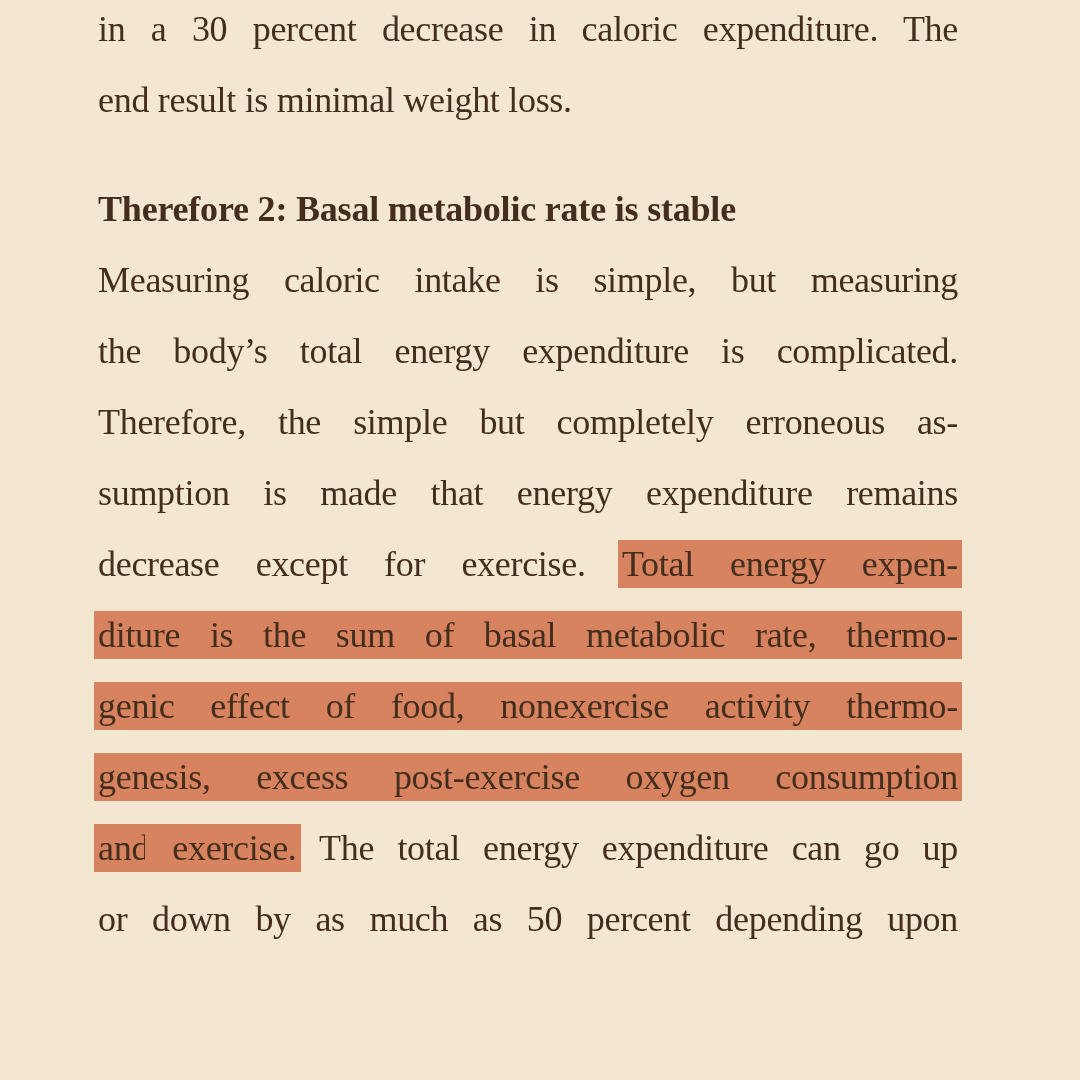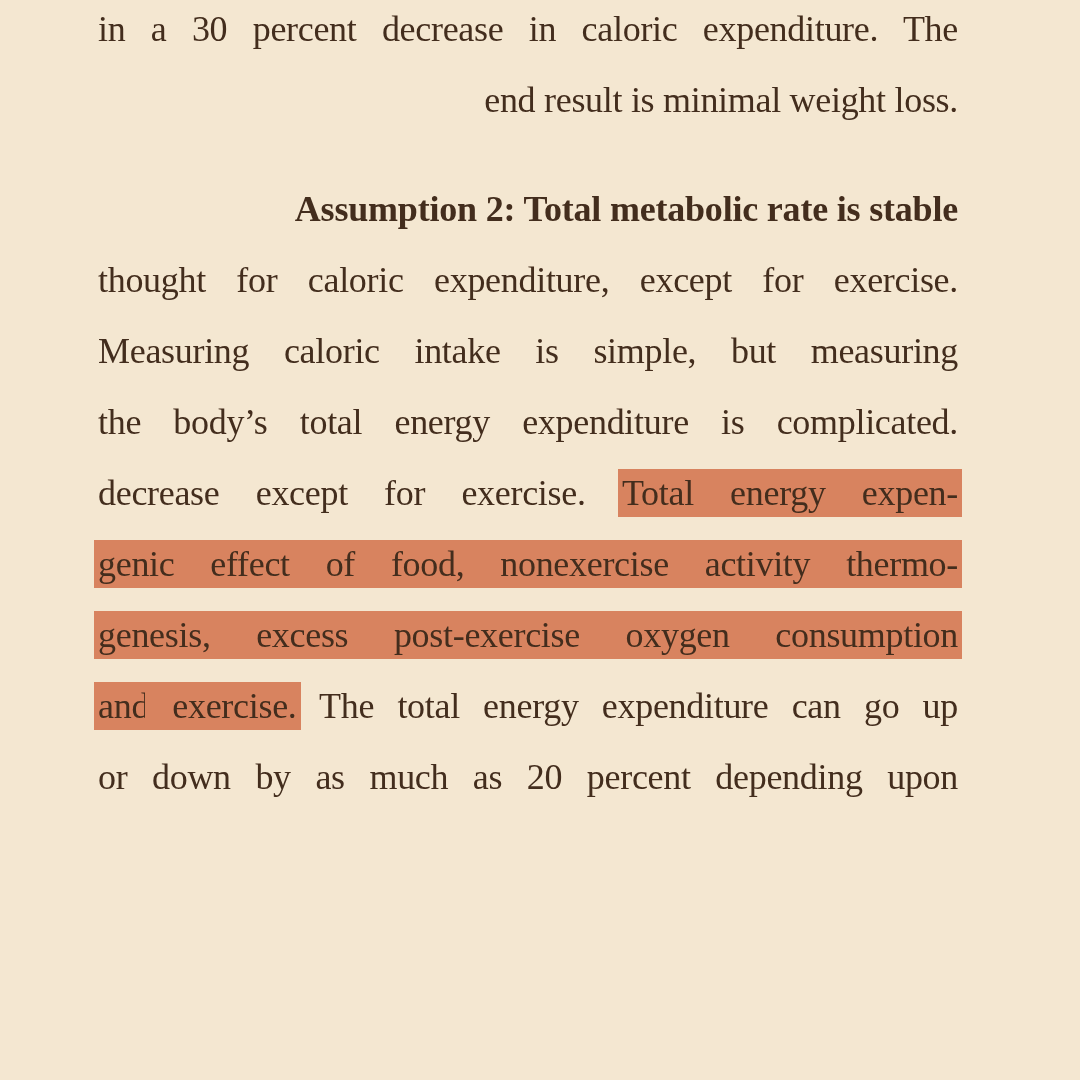--- a/index.html
+++ b/index.html
@@ -26,21 +26,21 @@
   }
   .flow {
     margin-top: -6px;
   }
   .line {
     height: 71px;
     line-height: 71px;
     font-size: 36px;
     letter-spacing: -0.3px;
     white-space: nowrap;
-    text-align: right;
+    text-align: left;
   }
   .line.just {
     white-space: normal;
     text-align: justify;
     text-align-last: justify;
   }
   .line.heading {
     font-weight: bold;
     margin-top: 38px;
     letter-spacing: -0.2px;
@@ -52,23 +52,25 @@
   }
   .it { }
 </style>
 </head>
 <body>
 
 <div class="page">
   <div class="flow">
       <div class="line just"><span>in a 30 percent decrease in caloric expenditure. The</span></div>
       <div class="line"><span>end result is minimal weight loss.</span></div>
-      <div class="line heading"><span>Assumption 2: Total metabolic rate is stable</span></div>
-      <div class="line just"><span>thought for caloric expenditure, except for exercise.</span></div>
+      <div class="line heading"><span>Therefore 2: Basal metabolic rate is stable</span></div>
       <div class="line just"><span>Measuring caloric intake is simple, but measuring</span></div>
       <div class="line just"><span>the body’s total energy expenditure is complicated.</span></div>
+      <div class="line just"><span>Therefore, the simple but completely erroneous as-</span></div>
+      <div class="line just"><span>sumption is made that energy expenditure remains</span></div>
       <div class="line just"><span>decrease except for exercise. </span><span class="hl">Total energy expen-</span></div>
+      <div class="line just"><span class="hl">diture is the sum of basal metabolic rate, thermo-</span></div>
       <div class="line just"><span class="hl">genic effect of food, nonexercise activity thermo-</span></div>
       <div class="line just"><span class="hl">genesis, excess post-exercise oxygen consumption</span></div>
       <div class="line just"><span class="hl it">and</span><span class="hl"> exercise.</span><span> The total energy expenditure can go up</span></div>
-      <div class="line just"><span>or down by as much as 20 percent depending upon</span></div>
+      <div class="line just"><span>or down by as much as 50 percent depending upon</span></div>
     </div>
 </div>
 
 </body></html>

